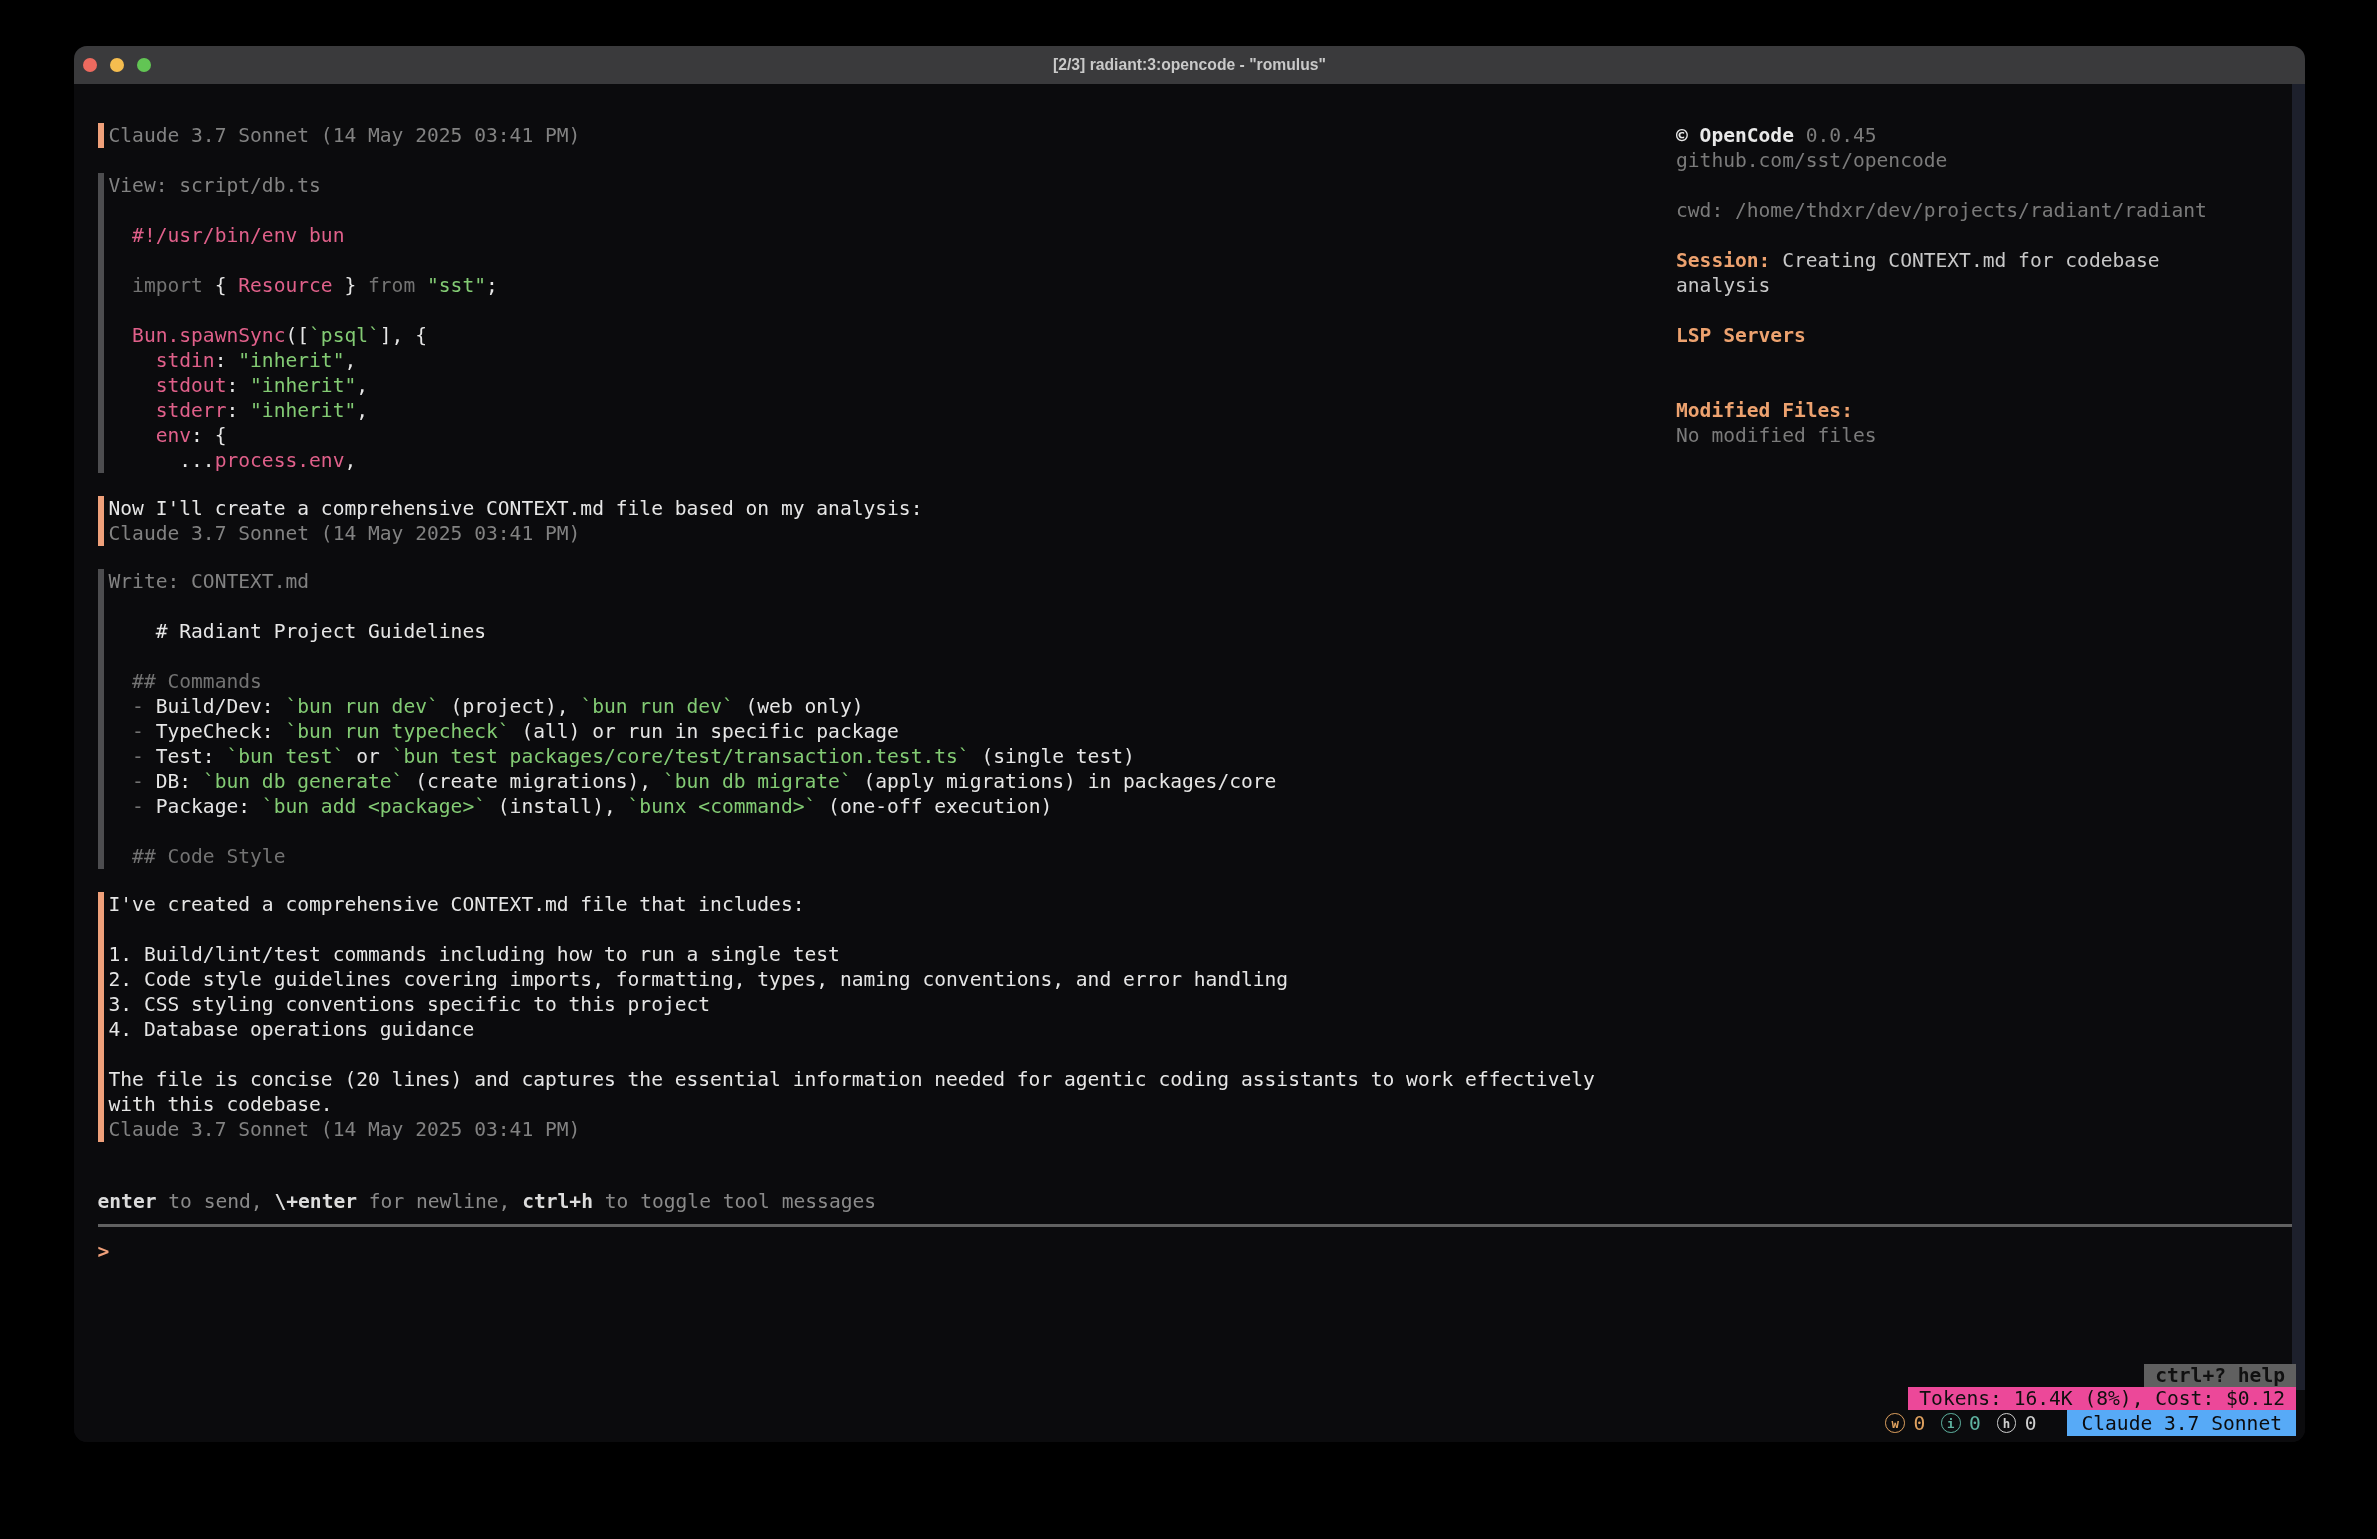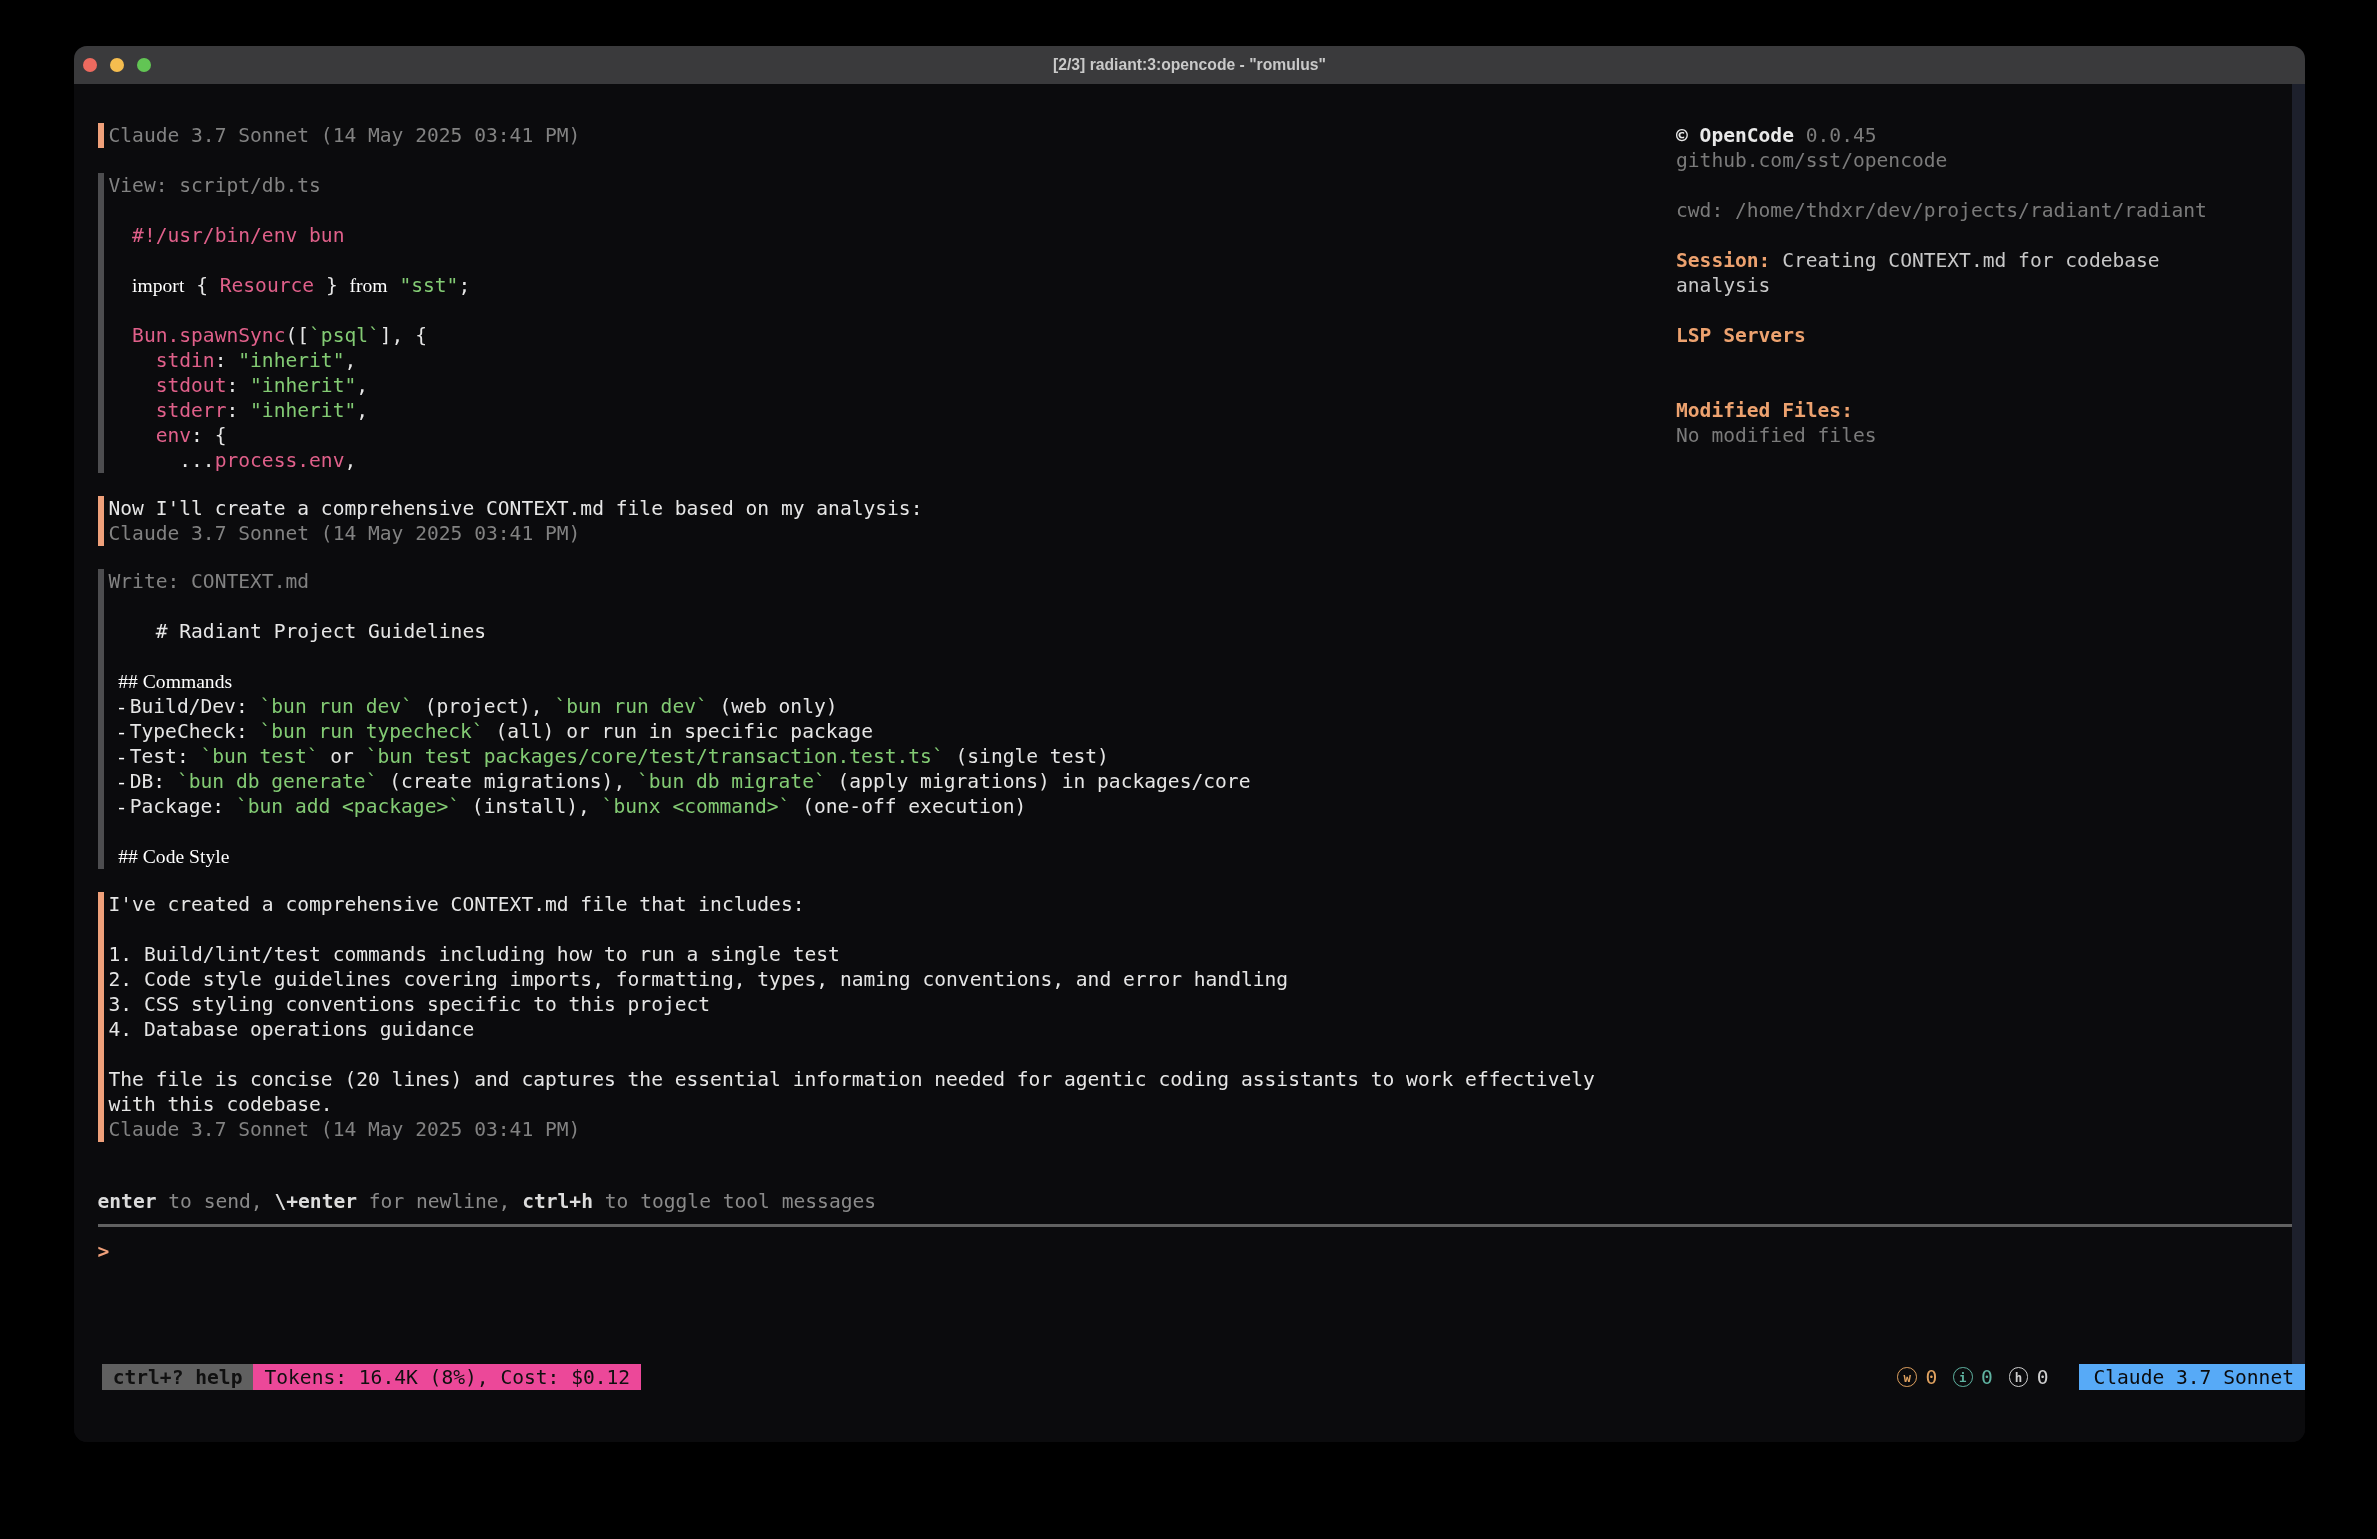--- a/index.html
+++ b/index.html
@@ -17,40 +17,40 @@
         border-radius:0 0 13px 13px;overflow:hidden;font-size:19.6px;color:#e6e6e6;}
   .right-strip{position:absolute;left:2218px;top:0;width:13px;height:1306px;background:#1d202c;}
   
   .msg{position:absolute;left:23.5px;padding-left:5px;white-space:pre;}
   .msg .line{height:25px;line-height:25px;}
   .accent-orange{border-left:6.5px solid #efa07a;}
   .accent-gray{border-left:6.5px solid #4d4d4f;}
   .tok-w{color:#e6e6e6;}
   .tok-g{color:#828282;}
   .tok-pk{color:#e0608a;}
-  .tok-bl{color:#ffffff;font-family:Liberation Serif, serif;}
+  .tok-bl{color:#737373;}
   .tok-gr{color:#83cb74;}
   .tok-b{color:#dcdcdc;font-weight:bold;}
   .tok-d{color:#8a8a8a;}
   
   .sidebar{position:absolute;left:1602px;top:39px;width:561px;}
   .sidebar .sline{height:25px;line-height:25px;white-space:pre;}
   .sidebar .blank{height:25px;}
   .s-white-b{color:#e8e8e8;font-weight:bold;}
   .s-gray{color:#7b7b7b;}
   .s-orange-b{color:#eda26f;font-weight:bold;}
   .s-light{color:#c8c8c8;}
   .session-wrap{width:522px;line-height:25px;white-space:normal;word-wrap:break-word;}
   
   .help-line{position:absolute;left:23.5px;top:1105px;height:25px;line-height:25px;white-space:pre;}
   .hr{position:absolute;left:23.5px;top:1140px;width:2194px;height:2.6px;background:#616161;}
   .prompt-line{position:absolute;left:23.5px;top:1155px;height:25px;line-height:25px;
                color:#efa07a;font-weight:bold;width:2179px;}
   
-  .statusbar{position:absolute;left:16px;top:1280px;width:2218px;height:26px;display:flex;align-items:flex-start;}
+  .statusbar{position:absolute;left:4px;top:1280px;width:2218px;height:26px;display:flex;align-items:flex-end;flex-direction:column;}
   .badge{height:26px;display:flex;align-items:center;padding:0 11px;font-size:19.6px;}
   .badge.help{background:#606060;color:#101010;font-weight:bold;margin-left:11.7px;}
   .badge.tokens{background:#ec4899;color:#101010;}
   .sb-right{margin-left:auto;display:flex;align-items:center;}
   .diag{display:flex;align-items:center;gap:15.7px;margin-right:31px;}
   .diag-pair{display:flex;align-items:center;gap:8.5px;}
   .diag-icon{width:19.6px;height:19.6px;border:1.3px solid currentColor;border-radius:50%;
              display:inline-flex;align-items:center;justify-content:center;
              font-size:12.4px;font-weight:bold;box-sizing:border-box;}
   .diag-count{font-size:19.6px;}

